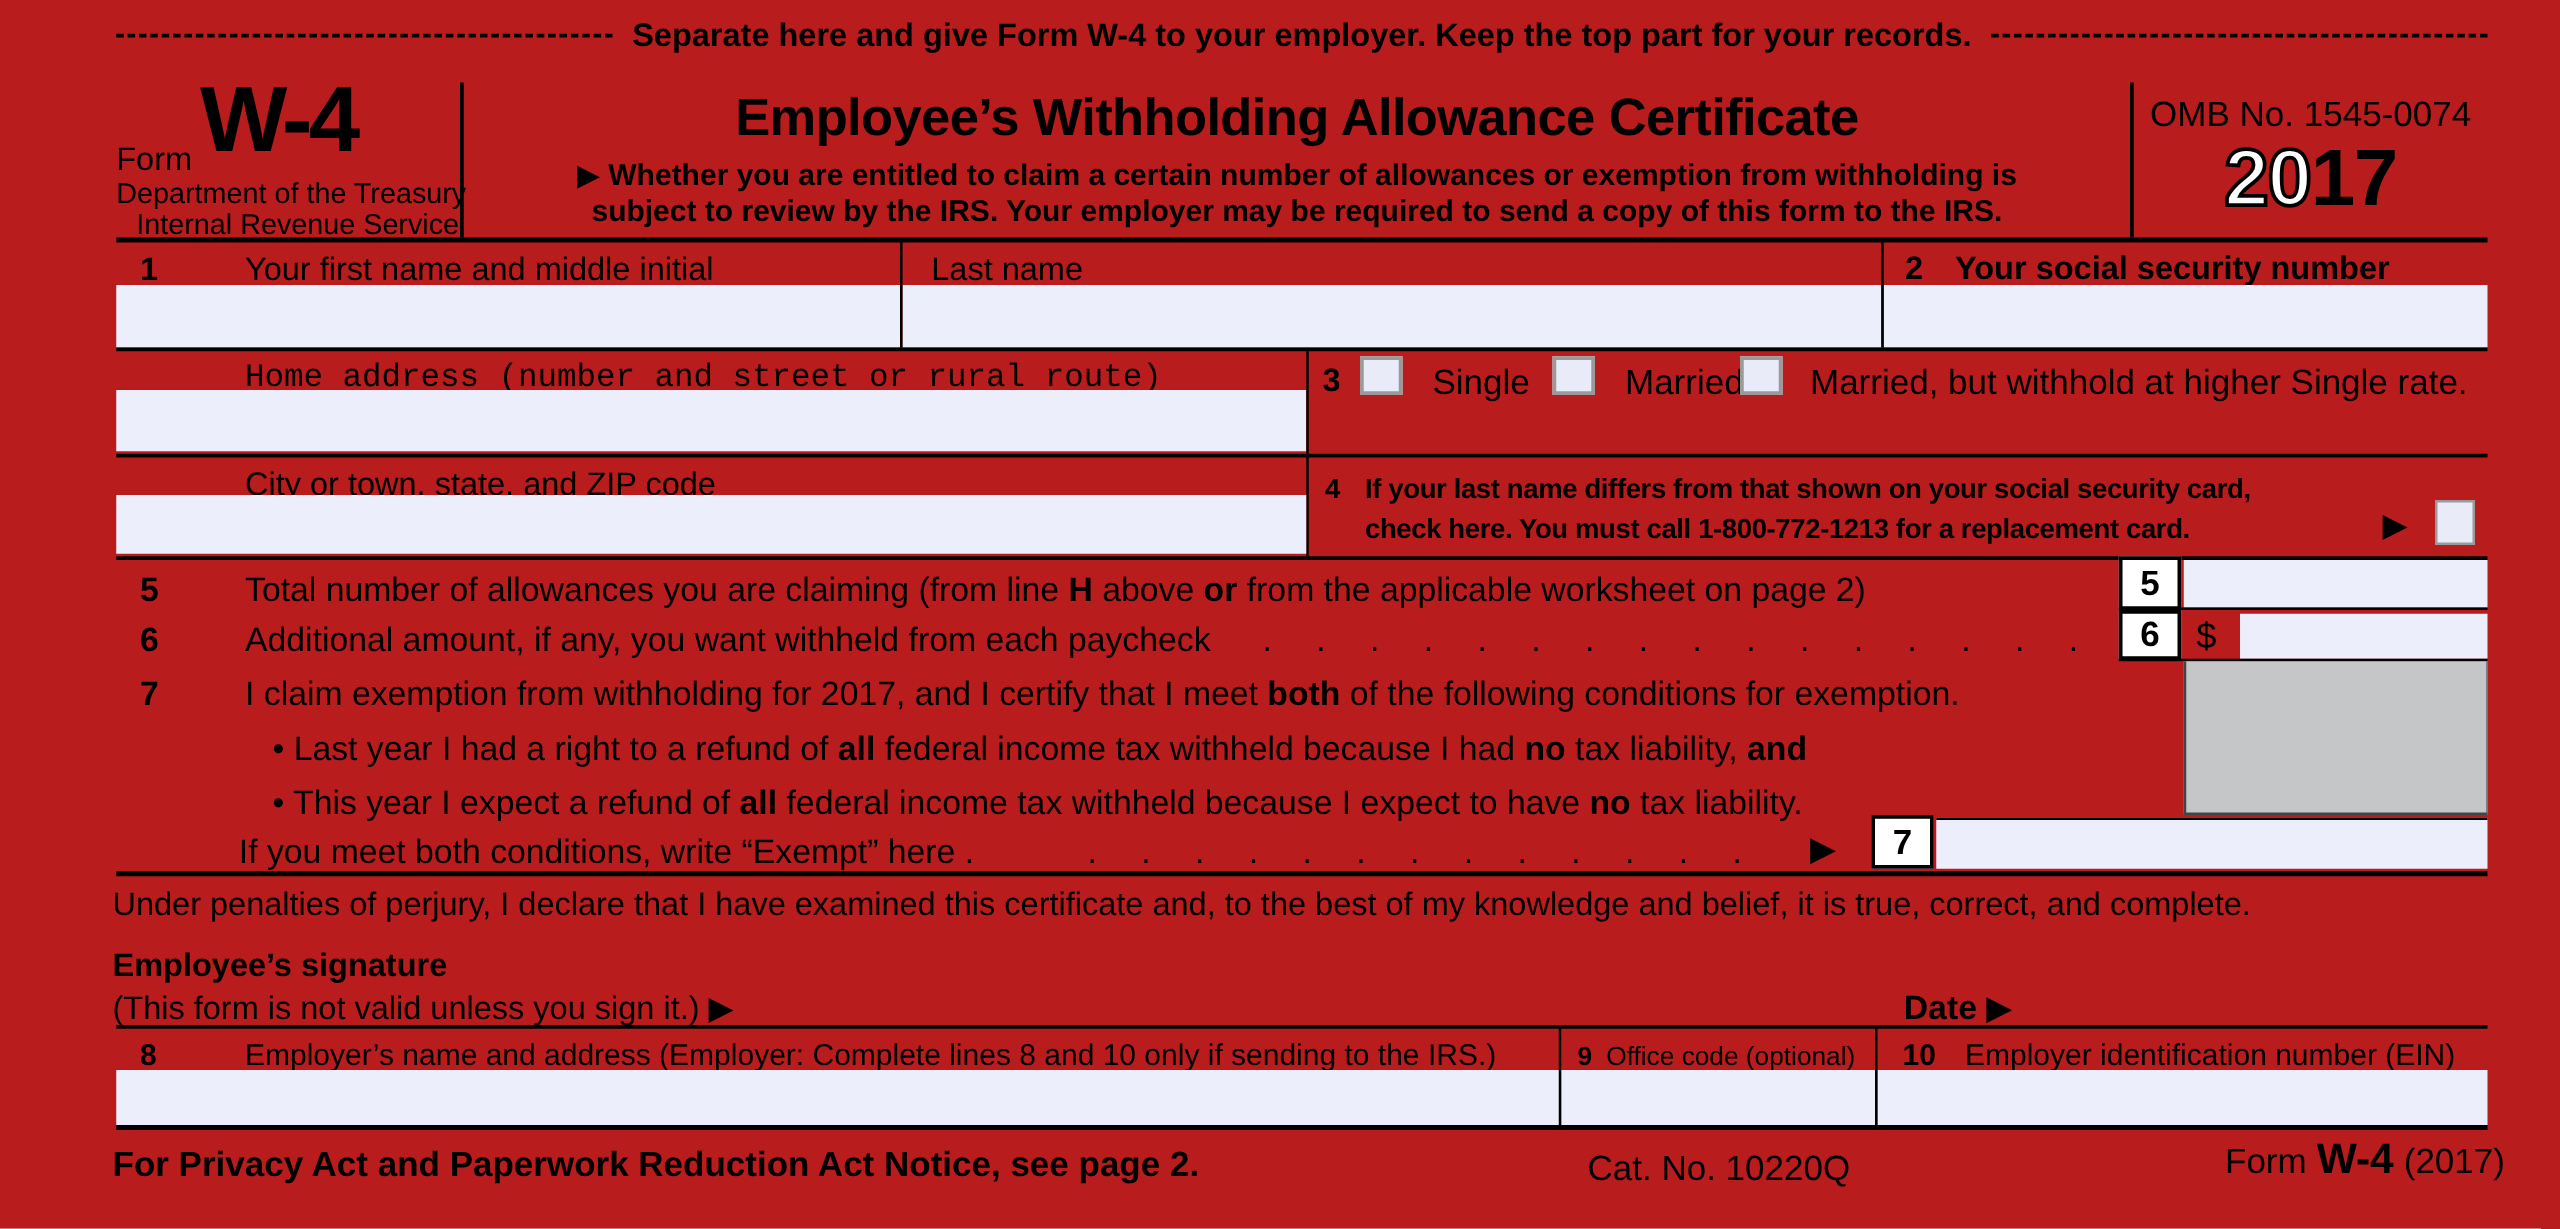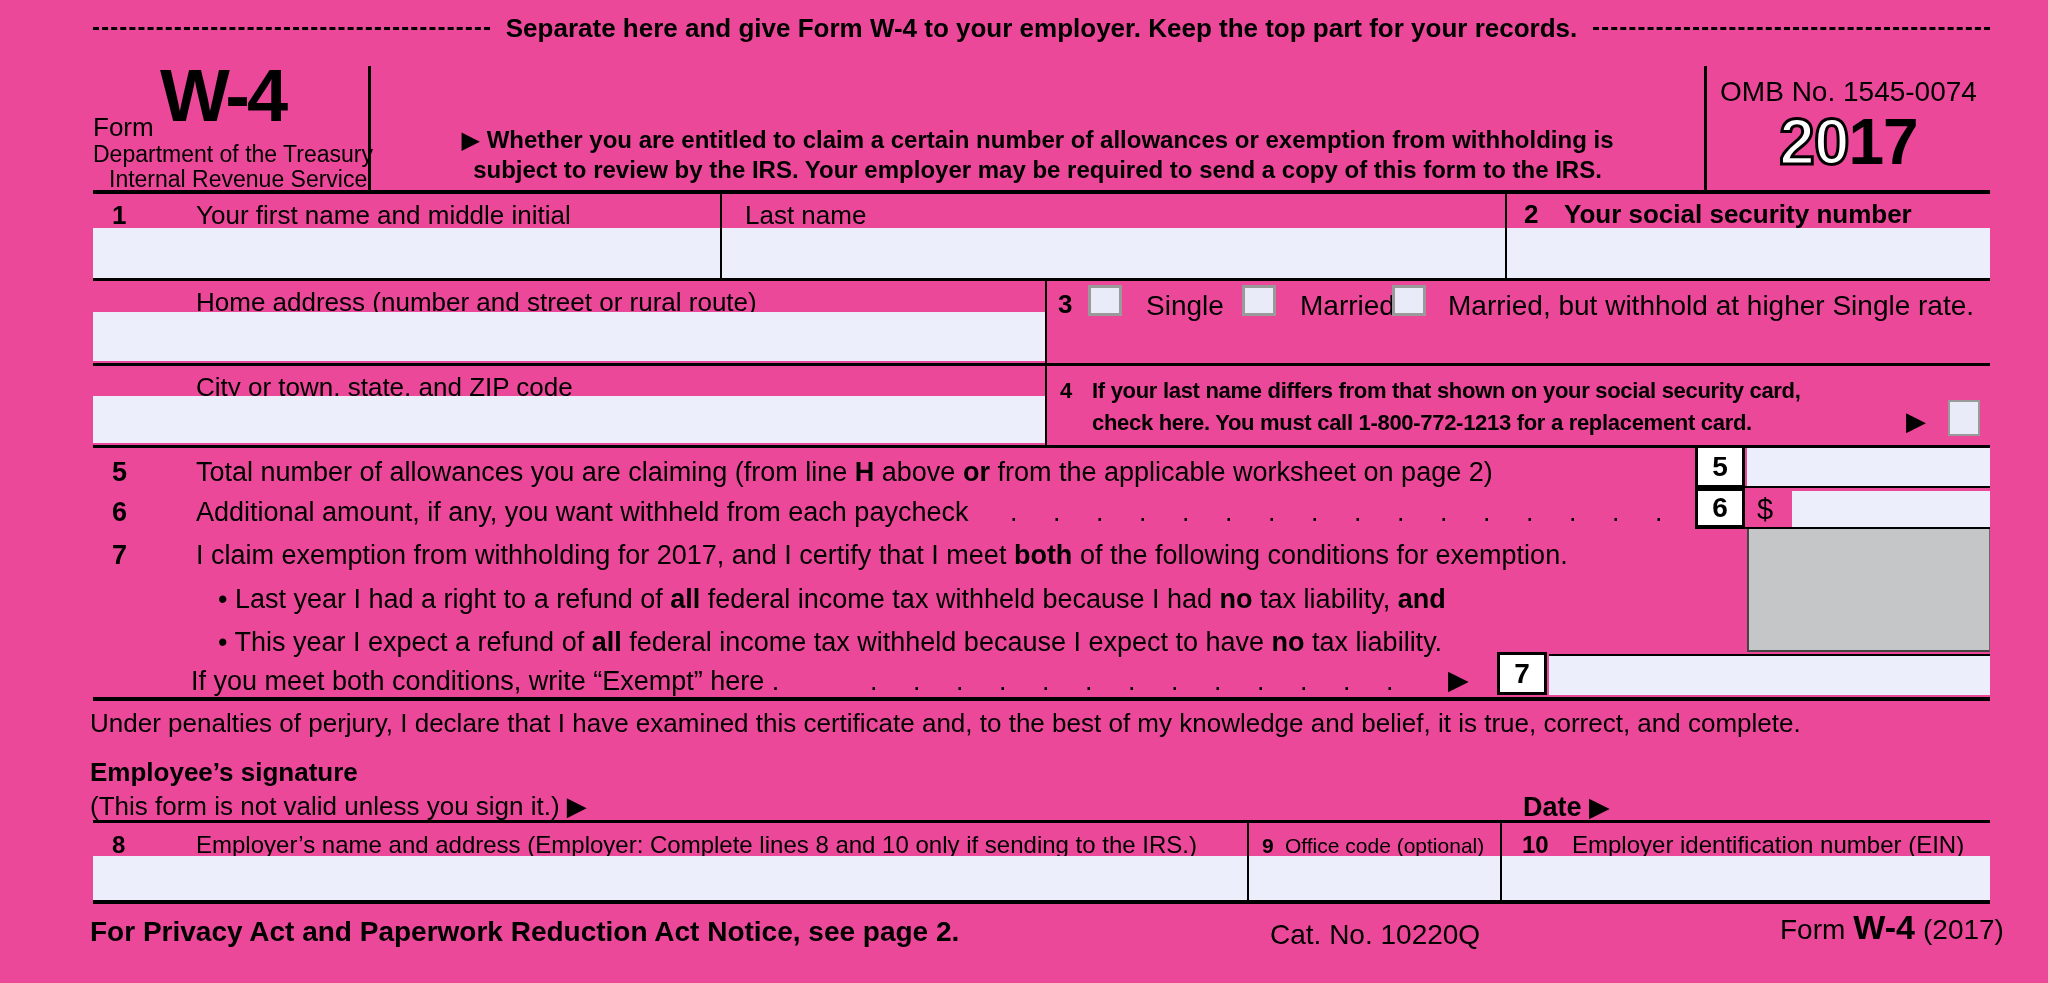--- a/index.html
+++ b/index.html
@@ -1,16 +1,16 @@
 <!DOCTYPE html>
 <html style="--field-blue: #eceefb; --shaded-gray: #c5c6c8; --checkbox-border: #9a9a9a; --checkbox-fill: #e9ecf8;"><head>
 <meta charset="utf-8">
 <style>
   html,body{margin:0;padding:0;background:#fff;}
-  .page{position:relative;width:2048px;height:983px;background:#ec4899;overflow:hidden;
+  .page{position:relative;width:2048px;height:983px;background:#b91c1c;overflow:hidden;
         font-family:"Liberation Sans","DejaVu Sans",sans-serif;color:#000;}
   .abs{position:absolute;white-space:nowrap;}
   .b{font-weight:bold;}
   .rule{position:absolute;background:#000;}
   .vdiv{position:absolute;background:#000;width:2px;}
   .field{position:absolute;background:var(--field-blue,#eceefb);}
   .checkbox{position:absolute;background:var(--checkbox-fill,#e9ecf8);
             border:3px solid var(--checkbox-border,#9a9a9a);box-sizing:border-box;}
   .numbox{position:absolute;border:3px solid #000;box-sizing:border-box;background:#fff;
           display:flex;align-items:center;justify-content:center;font-weight:bold;font-size:28px;}
@@ -50,20 +50,21 @@
   </div>
 
   <div class="abs f26" style="left:93px;top:112px;">Form</div>
   <div class="abs w4big" style="left:160px;top:56px;">W-4</div>
   <div class="abs f23" style="left:93px;top:141px;">Department of the Treasury</div>
   <div class="abs f23" style="left:109px;top:166px;">Internal Revenue Service</div>
 
   <div class="vdiv" style="left:368px;top:66px;height:124px;width:3px;"></div>
   <div class="vdiv" style="left:1704px;top:66px;height:124px;width:3px;"></div>
 
+  <div class="abs ctr title" style="left:371px;top:70px;width:1333px;">Employee’s Withholding Allowance Certificate</div>
   <div class="abs ctr subtitle" style="left:371px;top:126px;width:1333px;">
     <span class="arrow">▶</span>
     <span>Whether you are entitled to claim a certain number of allowances or exemption from withholding is</span>
   </div>
   <div class="abs ctr subtitle" style="left:371px;top:156px;width:1333px;">subject to review by the IRS. Your employer may be required to send a copy of this form to the IRS.</div>
 
   <div class="abs ctr f25" style="left:1707px;top:76px;width:283px;">OMB No. 1545-0074</div>
   <div class="abs ctr year" style="left:1707px;top:106px;width:283px;">
     <span class="year-outline">20</span><span>17</span>
   </div>
@@ -77,21 +78,21 @@
   <div class="abs f26 b" style="left:1564px;top:199px;">Your social security number</div>
 
   <div class="field" style="left:93px;top:228px;width:627px;height:50px;"></div>
   <div class="field" style="left:722px;top:228px;width:783px;height:50px;"></div>
   <div class="field" style="left:1507px;top:228px;width:483px;height:50px;"></div>
 
   <div class="vdiv" style="left:720px;top:192px;height:86px;"></div>
   <div class="vdiv" style="left:1505px;top:192px;height:86px;"></div>
   <div class="rule" style="left:93px;top:278px;width:1897px;height:3px;"></div>
 
-  <div class="abs f26" style="left:196px;top:287px;">Home address (number and street or rural route)</div>
+  <div class="abs f26" style="left:196px;top:287px;font-family:Liberation Mono, monospace;">Home address (number and street or rural route)</div>
   <div class="field" style="left:93px;top:312px;width:952px;height:49px;"></div>
   <div class="vdiv" style="left:1045px;top:281px;height:164px;"></div>
 
   <div class="abs f26 b" style="left:1058px;top:289px;">3</div>
   <div class="checkbox" style="left:1088px;top:285px;width:34px;height:31px;"></div>
   <div class="abs f25" style="left:1146px;top:290px;">Single</div>
   <div class="checkbox" style="left:1242px;top:285px;width:34px;height:31px;"></div>
   <div class="abs f25" style="left:1300px;top:290px;">Married</div>
   <div class="checkbox" style="left:1392px;top:285px;width:34px;height:31px;"></div>
   <div class="abs f25" style="left:1448px;top:290px;">Married, but withhold at higher Single rate.</div>

